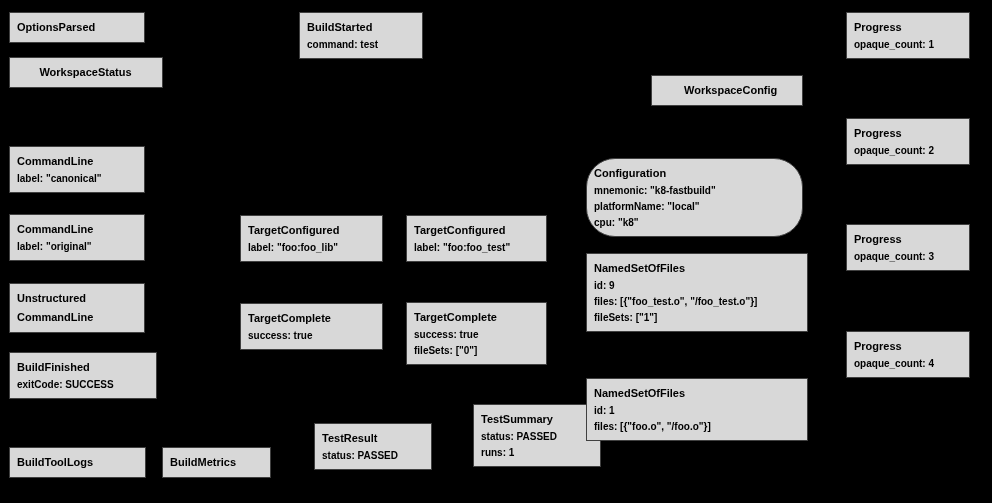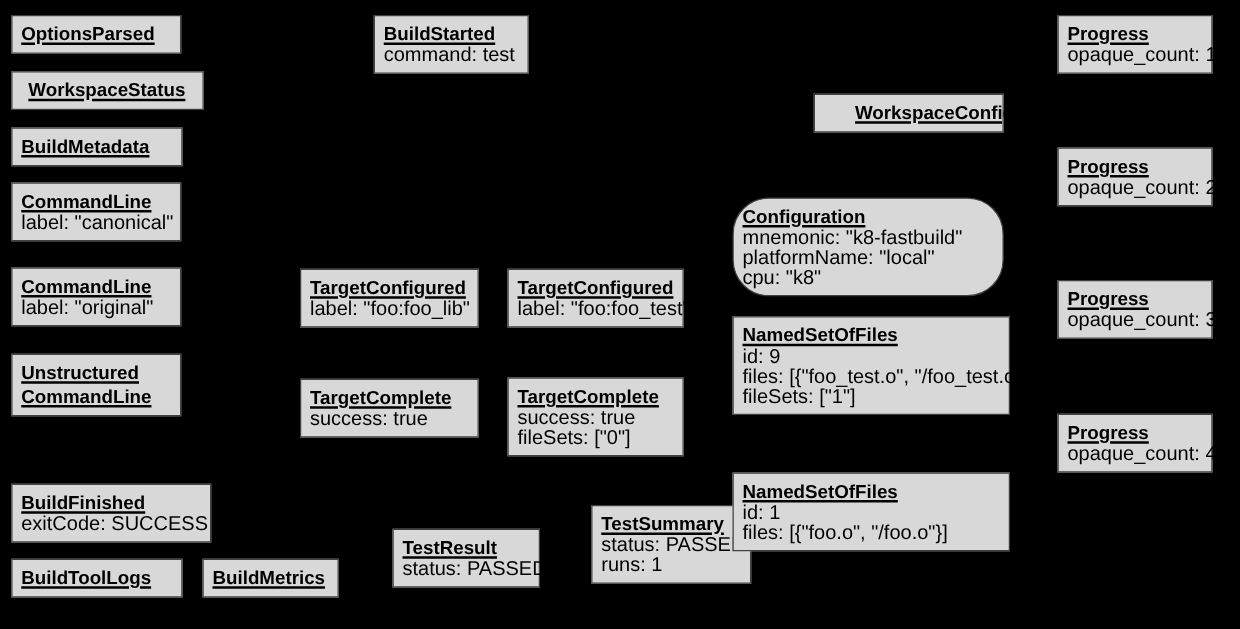--- a/index.html
+++ b/index.html
@@ -17,67 +17,64 @@
   }
   .node {
     position: absolute;
     box-sizing: border-box;
     background: #d8d8d8;
     border: 1px solid #404040;
     padding: 5px 8px 5px 7px;
     color: #000000;
   }
   .node-title {
-    font-size: 15px;
+    font-size: 11px;
     line-height: 19px;
     font-weight: bold;
-    text-decoration: underline;
     text-decoration-thickness: 1.5px;
     text-underline-offset: 2px;
     white-space: nowrap;
   }
   .node-line {
-    font-size: 16px;
+    font-size: 10px;
     line-height: 16px;
     white-space: nowrap;
+    font-weight: bold;
   }
 </style>
 </head>
 <body>
 
 <div class="canvas">
 
   <div class="node" style="left:9px; top:12px; width:136px;">
     <div class="node-title">OptionsParsed</div>
   </div>
 
   <div class="node" style="left:9px; top:57px; width:154px;text-align:center;">
     <div class="node-title">WorkspaceStatus</div>
   </div>
 
-  <div class="node" style="left:9px; top:102px; width:137px;">
-    <div class="node-title">BuildMetadata</div>
-  </div>
 
   <div class="node" style="left:9px; top:146px; width:136px;">
     <div class="node-title">CommandLine</div>
     <div class="node-line">label: "canonical"</div>
   </div>
 
   <div class="node" style="left:9px; top:214px; width:136px;">
     <div class="node-title">CommandLine</div>
     <div class="node-line">label: "original"</div>
   </div>
 
   <div class="node" style="left:9px; top:283px; width:136px;">
     <div class="node-title">Unstructured</div>
     <div class="node-title">CommandLine</div>
   </div>
 
-  <div class="node" style="left:9px; top:352px; width:160px;margin-top:35px;">
+  <div class="node" style="left:9px; top:352px; width:148px;">
     <div class="node-title">BuildFinished</div>
     <div class="node-line">exitCode: SUCCESS</div>
   </div>
 
   <div class="node" style="left:9px; top:447px; width:137px;">
     <div class="node-title">BuildToolLogs</div>
   </div>
 
   <div class="node" style="left:162px; top:447px; width:109px;">
     <div class="node-title">BuildMetrics</div>

